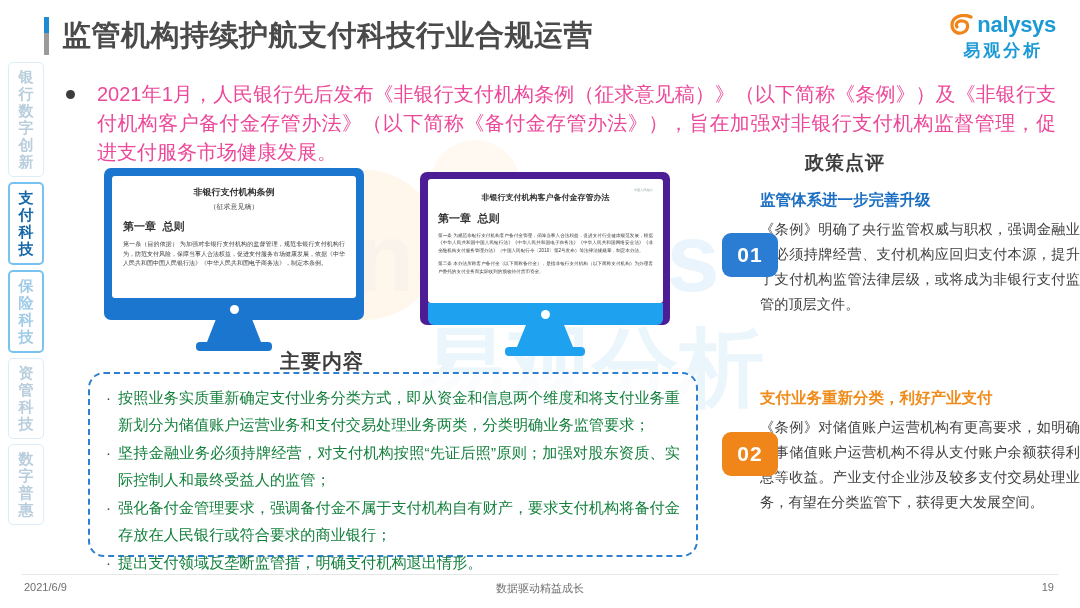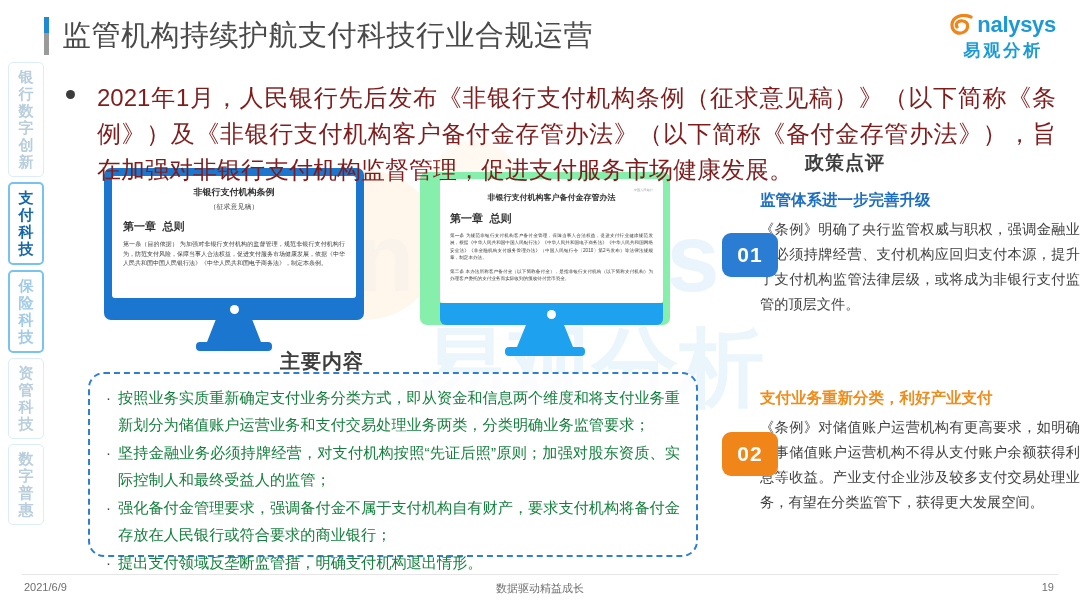--- a/index.html
+++ b/index.html
@@ -28,21 +28,21 @@
     background: #fde9d2; opacity: .75;
   }
 
   
   .title-wrap { position: absolute; left: 44px; top: 16px; display: flex; align-items: center; z-index: 5;}
   .title-accent {
     width: 5px; height: 38px; margin-right: 13px;
     background: linear-gradient(#1f8ad0 0%, #1f8ad0 42%, #9a9a9a 42%, #9a9a9a 100%);
   }
   .page-title {
-    font-size: 29px; font-weight: 400; color: #4a4a4a; letter-spacing: .5px;
+    font-size: 29px; font-weight: 700; color: #4a4a4a; letter-spacing: .5px;
     white-space: nowrap;
   }
 
   
   .logo { position: absolute; right: 24px; top: 12px; text-align: center; z-index: 5; }
   .logo-top { display: flex; align-items: center; }
   .logo-a { width: 26px; height: 22px; margin-right: 1px; }
   .logo-word { font-size: 22px; font-weight: 600; color: #1b9ad6; letter-spacing: -.3px; }
   .logo-cn { font-size: 17px; font-weight: 700; color: #1b9ad6; letter-spacing: 3px; margin-top: 1px; }
 
@@ -60,21 +60,21 @@
   .side-item.active { border: 2px solid #77c2f0; }
   .side-item.active .side-ch { color: #1566a8; font-weight: 700; }
   .side-item.semi { border: 2px solid #79c3f1; }
   .side-item.semi .side-ch { color: #9fcbe8; font-weight: 700; }
   .side-ch { font-size: 15px; line-height: 17px; color: #bcd3e3; }
 
   
   .lead { position: absolute; left: 66px; top: 80px; width: 990px; display: flex; z-index: 5; }
   .lead-dot { width: 9px; height: 9px; border-radius: 50%; background: #3c3c3c; margin-top: 10px; flex: 0 0 auto; }
   .lead-text {
-    margin-left: 22px; font-size: 24px; line-height: 36px; color: #7f1d1d;
+    margin-left: 22px; font-size: 20px; line-height: 29px; color: #ec4899;
     font-weight: 400; text-align: justify;
   }
 
   
   .mon { position: absolute; z-index: 3; }
   .mon-bezel { border-radius: 7px; position: relative; }
   .mon-screen { background: #fff; border-radius: 3px; overflow: hidden; position: relative; }
   .mon-chin { display: flex; align-items: center; justify-content: center; }
   .mon-dot { width: 9px; height: 9px; border-radius: 50%; background: #fff; }
   .mon-neck { margin: 0 auto; }
@@ -84,21 +84,21 @@
   #mon1 { left: 104px; top: 168px; width: 260px; }
   #mon1 .mon-bezel { background: #1a76cf; padding: 8px 8px 0 8px; }
   #mon1 .mon-screen { height: 122px; padding: 10px 11px 6px 11px; }
   #mon1 .mon-chin { height: 22px; background: #1a76cf; border-radius: 0 0 7px 7px; }
   #mon1 .mon-neck { width: 54px; height: 22px; background: #1a76cf;
       clip-path: polygon(16% 0, 84% 0, 100% 100%, 0% 100%); }
   #mon1 .mon-base { width: 76px; height: 9px; background: #1a76cf; border-radius: 4px; }
 
   
   #mon2 { left: 420px; top: 172px; width: 250px; }
-  #mon2 .mon-bezel { background: #86efac; padding: 7px 7px 0 20px; }
+  #mon2 .mon-bezel { background: #4c1d95; padding: 7px 7px 0 8px; }
   #mon2 .mon-screen { height: 124px; padding: 9px 10px 5px 10px; }
   #mon2 .mon-chin { height: 22px; background: #1ea2f0; border-radius: 0 0 6px 6px; }
   #mon2 .mon-neck { width: 56px; height: 22px; background: #1ea2f0;
       clip-path: polygon(16% 0, 84% 0, 100% 100%, 0% 100%); }
   #mon2 .mon-base { width: 80px; height: 9px; background: #1ea2f0; border-radius: 4px; }
 
   .doc-title { text-align: center; font-size: 9px; font-weight: 700; color: #333; line-height: 12px; }
   .doc-sub   { text-align: center; font-size: 7px; color: #444; margin-top: 4px; }
   .doc-sec   { text-align: left; font-size: 11px; font-weight: 700; color: #333; margin-top: 7px; font-family: Liberation Mono, monospace; }
   .doc-body  { font-size: 6px; line-height: 9.5px; color: #3a3a3a; margin-top: 6px; text-align: justify; }

